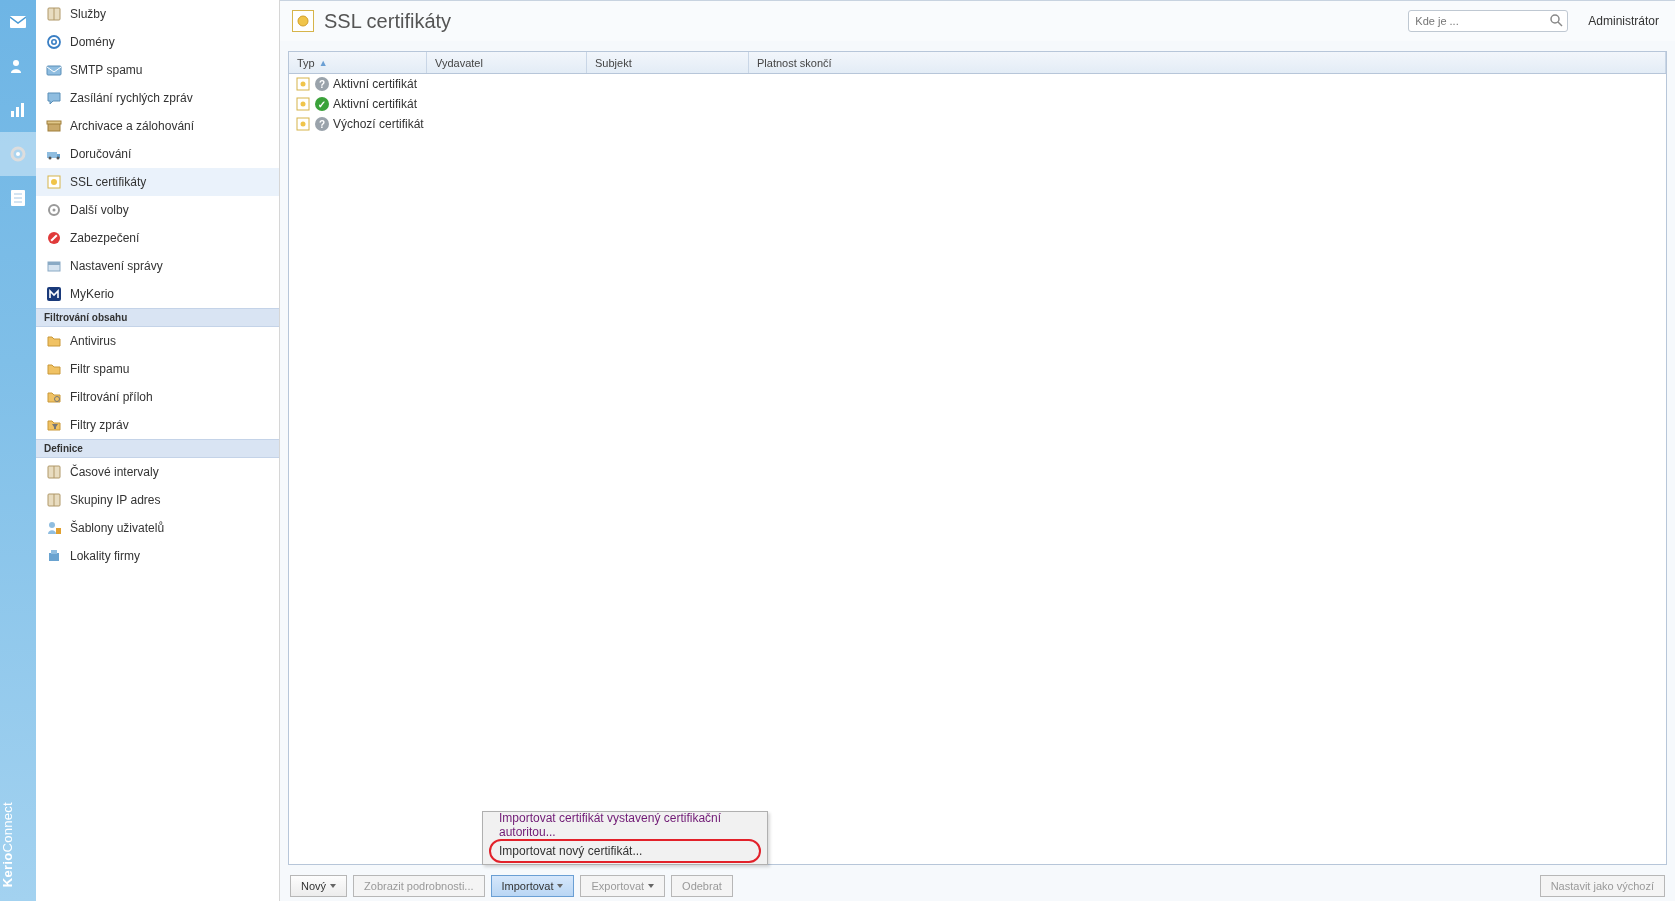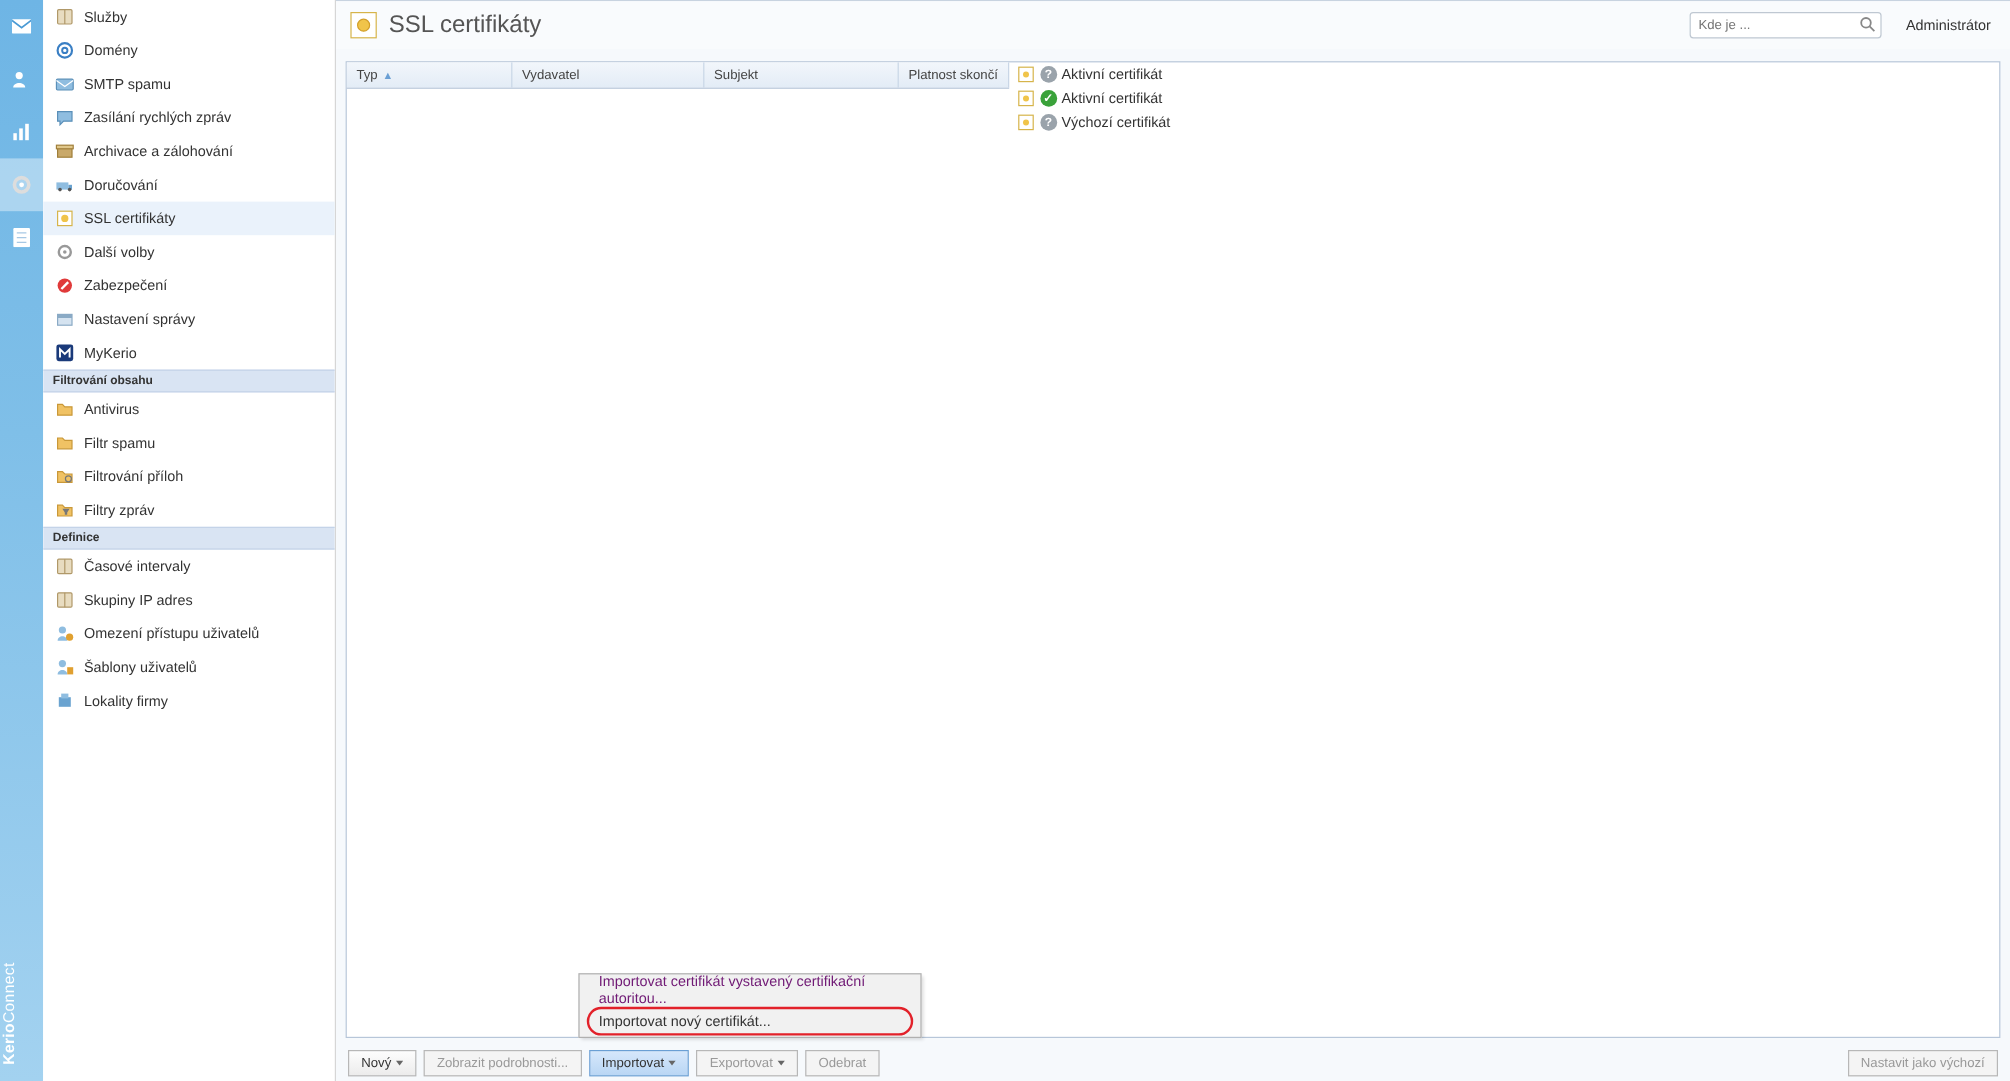--- a/index.html
+++ b/index.html
@@ -17,21 +17,21 @@
 .side-item .lbl { font-size: 12px; color: #333; }
 .side-group { font-size: 10px; font-weight: 600; color: #333; background: #d9e4f3; padding: 3px 8px; border-top: 1px solid #c4d3e8; border-bottom: 1px solid #c4d3e8; }
 .content { flex: 1; display: flex; flex-direction: column; background: #f6f9fc; border-top: 1px solid #c8d3e0; }
 .titlebar { display: flex; align-items: center; height: 40px; padding: 0 12px; gap: 10px; background: #f9fbfd; }
 .titlebar .title-icon { width: 22px; height: 22px; border: 1px solid #d6b44a; background: #fff; display: flex; align-items: center; justify-content: center; }
 .titlebar h1 { font-size: 20px; font-weight: 400; color: #555; flex: 1; }
 .search-wrap { position: relative; }
 .search-wrap input { width: 160px; height: 22px; border: 1px solid #bfc8d2; border-radius: 3px; padding: 0 24px 0 6px; font-size: 11px; color: #888; background: #fff; }
 .search-wrap .sicon { position: absolute; right: 5px; top: 3px; }
 .admin-link { margin-left: 10px; font-size: 12px; color: #333; cursor: pointer; display: flex; align-items: center; gap: 4px; }
-.grid-wrap { margin: 10px 8px 6px 8px; border: 1px solid #b7c6d9; background: #fff; flex: 1; display: flex; flex-direction: row; }
+.grid-wrap { margin: 10px 8px 6px 8px; border: 1px solid #b7c6d9; background: #fff; flex: 1; display: flex; flex-direction: column; }
 .grid-head { display: flex; background: linear-gradient(to bottom, #f2f6fb, #e3ecf6); border-bottom: 1px solid #b7c6d9; height: 22px; }
 .grid-head .col { border-right: 1px solid #c9d6e6; padding: 3px 8px; font-size: 11px; color: #444; display: flex; align-items: center; gap: 4px; }
 .col-typ { width: 138px; }
 .col-vyd { width: 160px; }
 .col-sub { width: 162px; }
 .col-plat { flex: 1; }
 .grid-body { flex: 1; overflow: auto; position: relative; }
 .row { display: flex; align-items: center; height: 20px; padding: 0 6px; gap: 4px; font-size: 12px; color: #333; border-bottom: 0; }
 .row .cell-typ { width: 132px; display: flex; align-items: center; gap: 4px; }
 .badge-q { width: 14px; height: 14px; border-radius: 50%; background: #9aa3ab; color: #fff; font-size: 10px; font-weight: 700; display: inline-flex; align-items: center; justify-content: center; }
@@ -254,30 +254,20 @@
           <span class="lbl">Časové intervaly</span>
         </div>
         <div class="side-item">
           <span class="icon">
             <svg width="16" height="16" viewBox="0 0 16 16">
               <rect x="2" y="2" width="12" height="12" rx="1" fill="#e8dcc0" stroke="#b09868"></rect>
               <line x1="8" y1="2" x2="8" y2="14" stroke="#b09868"></line>
             </svg>
           </span>
           <span class="lbl">Skupiny IP adres</span>
-        </div>
-        <div class="side-item">
-          <span class="icon">
-            <svg width="16" height="16" viewBox="0 0 16 16">
-              <circle cx="6" cy="5" r="3" fill="#8fbde0"></circle>
-              <path d="M2 14 C2 9 10 9 10 14 Z" fill="#8fbde0"></path>
-              <circle cx="12" cy="11" r="3" fill="#e0a030"></circle>
-            </svg>
-          </span>
-          <span class="lbl">Omezení přístupu uživatelů</span>
         </div>
         <div class="side-item">
           <span class="icon">
             <svg width="16" height="16" viewBox="0 0 16 16">
               <circle cx="6" cy="5" r="3" fill="#8fbde0"></circle>
               <path d="M2 14 C2 9 10 9 10 14 Z" fill="#8fbde0"></path>
               <rect x="10" y="8" width="5" height="6" fill="#e0a030"></rect>
             </svg>
           </span>
           <span class="lbl">Šablony uživatelů</span>

